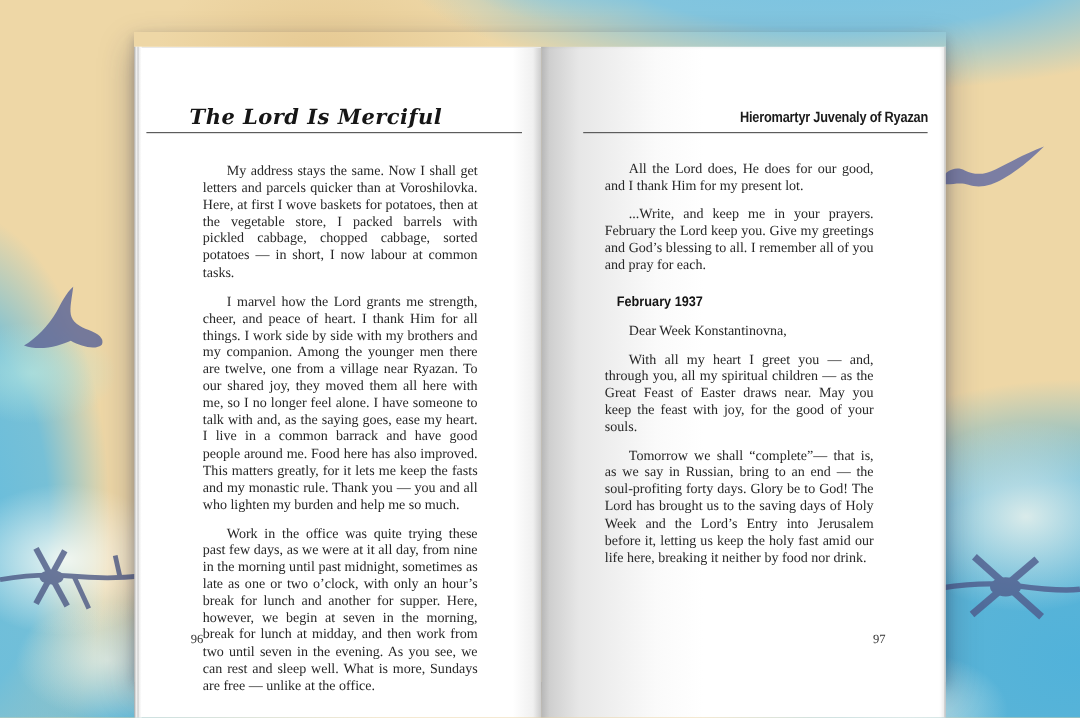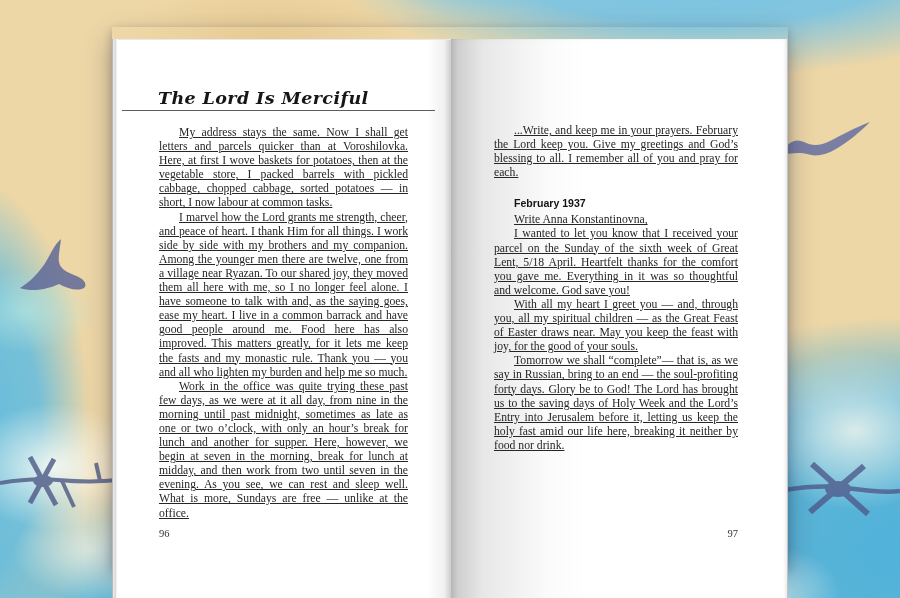--- a/index.html
+++ b/index.html
@@ -63,22 +63,22 @@
     display:inline-block;transform:scaleX(.85);transform-origin:right center;
     font-family:"Liberation Sans",sans-serif;font-weight:bold;
     font-size:12.5px;line-height:19px;letter-spacing:-.2px;color:#1b1b1b;
   }
   .rule{border-bottom:1.7px solid #5c5c5c;margin-top:2px;}
 
   
   .body-left{position:absolute;top:87px;left:47px;right:43px;}
   .body-right{position:absolute;top:85px;left:43px;right:50px;}
   .bodytext p{
-    margin:0;text-indent:20px;text-align:justify;
-    font-size:11.7px;line-height:14.1px;color:#262626;text-decoration:underline;
+    margin:10px;text-indent:20px;text-align:justify;
+    font-size:11.7px;line-height:14.1px;color:#262626;
   }
   .sig{
     margin:0;text-align:right;font-style:italic;font-size:11.3px;
     line-height:14px;letter-spacing:.5px;color:#2b2b2b;
   }
   .date-heading{
     margin:17px 0 3px 20px;
     font-family:"Liberation Sans",sans-serif;font-weight:bold;font-size:11.5px;
     line-height:13px;color:#141414;display:block;transform:scaleX(.92);transform-origin:left center;
   }
@@ -128,24 +128,28 @@
     </div>
     <div class="body-left bodytext">
       <p>My address stays the same. Now I shall get letters and parcels quicker than at Voroshilovka. Here, at first I wove baskets for potatoes, then at the vegetable store, I packed barrels with pickled cabbage, chopped cabbage, sorted potatoes — in short, I now labour at common tasks.</p>
       <p>I marvel how the Lord grants me strength, cheer, and peace of heart. I thank Him for all things. I work side by side with my brothers and my companion. Among the younger men there are twelve, one from a village near Ryazan. To our shared joy, they moved them all here with me, so I no longer feel alone. I have someone to talk with and, as the saying goes, ease my heart. I live in a common barrack and have good people around me. Food here has also improved. This matters greatly, for it lets me keep the fasts and my monastic rule. Thank you — you and all who lighten my burden and help me so much.</p>
       <p>Work in the office was quite trying these past few days, as we were at it all day, from nine in the morning until past midnight, sometimes as late as one or two o’clock, with only an hour’s break for lunch and another for supper. Here, however, we begin at seven in the morning, break for lunch at midday, and then work from two until seven in the evening. As you see, we can rest and sleep well. What is more, Sundays are free — unlike at the office.</p>
     </div>
     <div class="pagenum pagenum-left">96</div>
   </div>
 
   <div class="page page-right">
+    <div class="header-right">
+      <span class="title-condensed">Hieromartyr Juvenaly of Ryazan</span>
+      <div class="rule"></div>
+    </div>
     <div class="body-right bodytext">
+      <p>All the Lord does, He does for our good, and I thank Him for my present lot.</p>
       <p>...Write, and keep me in your prayers. February the Lord keep you. Give my greetings and God’s blessing to all. I remember all of you and pray for each.</p>
       <span class="date-heading">February 1937</span>
-      <p>Write Anna Konstantinovna,</p>
-      <p>I wanted to let you know that I received your parcel on the Sunday of the sixth week of Great Lent, 5/18 April. Heartfelt thanks for the comfort you gave me. Everything in it was so thoughtful and welcome. God save you!</p>
+      <p>Dear Week Konstantinovna,</p>
       <p>With all my heart I greet you — and, through you, all my spiritual children — as the Great Feast of Easter draws near. May you keep the feast with joy, for the good of your souls.</p>
       <p>Tomorrow we shall “complete”— that is, as we say in Russian, bring to an end — the soul-profiting forty days. Glory be to God! The Lord has brought us to the saving days of Holy Week and the Lord’s Entry into Jerusalem before it, letting us keep the holy fast amid our life here, breaking it neither by food nor drink.</p>
     </div>
     <div class="pagenum pagenum-right">97</div>
   </div>
 
 </div>
 
 </body></html>

